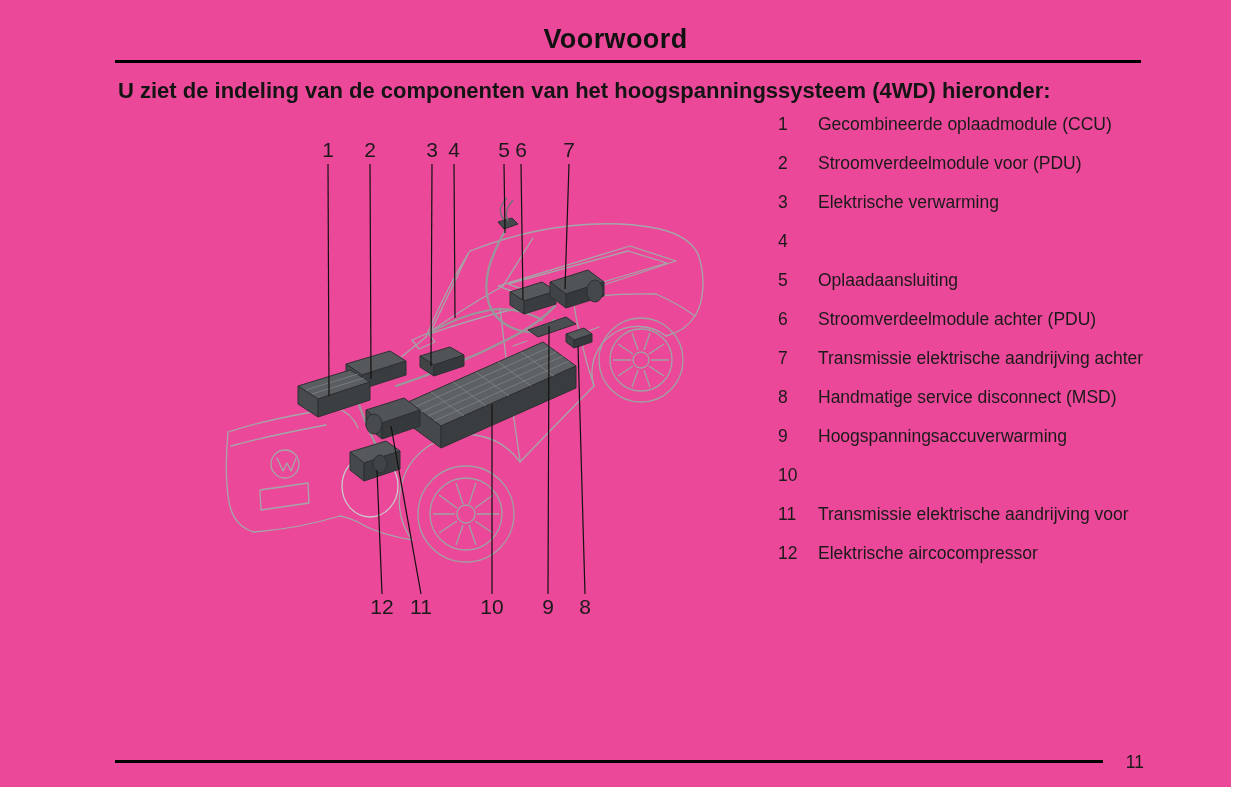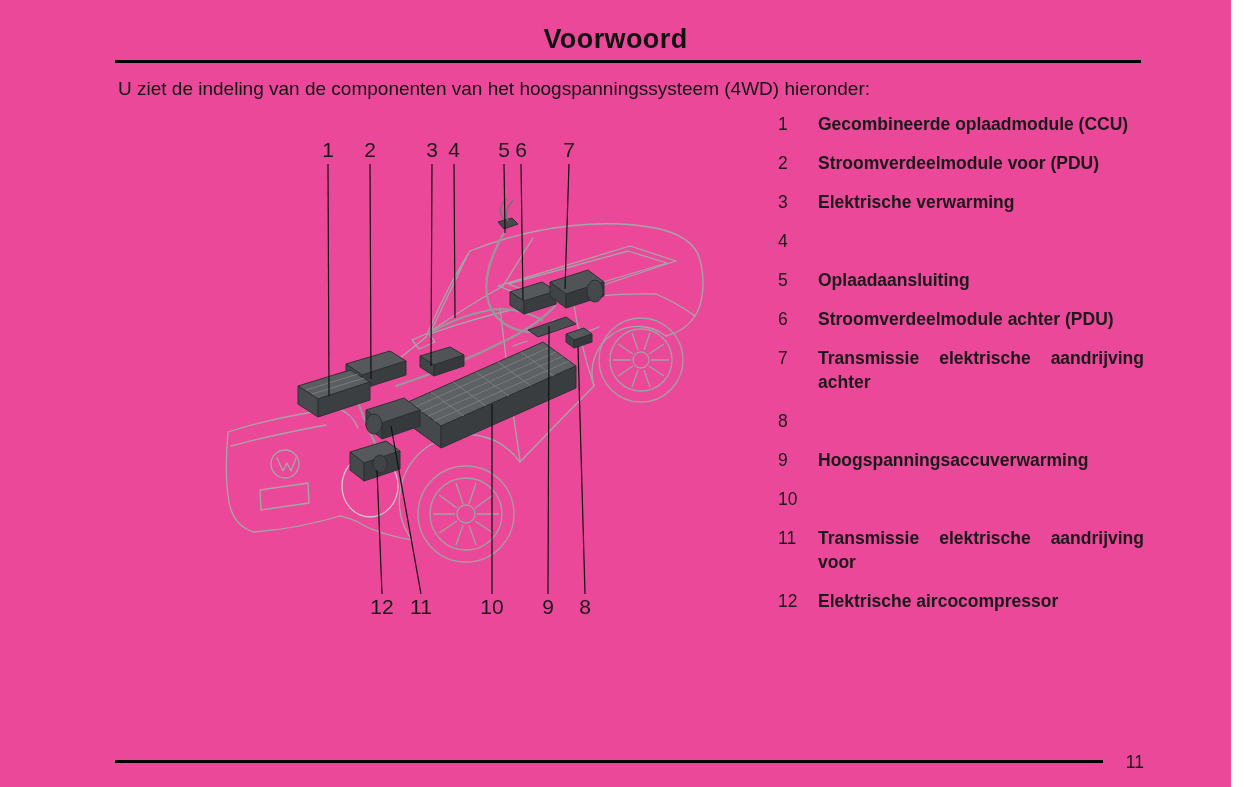--- a/index.html
+++ b/index.html
@@ -11,26 +11,26 @@
     font-family:"Liberation Sans", sans-serif;
     color:#1a1a1a;
     overflow:hidden;
   }
   .title {
     position:absolute; top:24px; left:0; width:100%;
     text-align:center; font-size:27px; font-weight:bold; letter-spacing:0.4px;
     color:#111;
   }
   .rule-top { position:absolute; left:115px; top:60px; width:1026px; height:3px; background:#000; }
-  .intro { position:absolute; left:118px; top:78px; font-size:19px; color:#141414; }
+  .intro { position:absolute; left:118px; top:78px; font-size:22px; color:#141414;font-weight:bold; }
   .diagram { position:absolute; left:198px; top:134px; width:520px; height:490px; }
   .legend { position:absolute; left:778px; top:112px; width:366px; }
   .legend-item { display:flex; margin-bottom:15px; font-size:17.5px; line-height:24px; }
   .legend-num { flex:0 0 40px; width:40px; }
-  .legend-label { flex:1; text-align:justify;font-weight:bold; }
+  .legend-label { flex:1; text-align:justify; }
   .rule-bottom { position:absolute; left:115px; top:760px; width:988px; height:3px; background:#000; }
   .page-num { position:absolute; left:1100px; top:750px; width:44px; text-align:right; font-size:17.5px; line-height:24px; }
   svg text { font-family:"Liberation Sans", sans-serif; fill:#1a1a1a; }
 </style>
 </head>
 <body>
 
 <div class="page">
 
   <div class="title">Voorwoord</div>
@@ -210,20 +210,21 @@
     <div class="legend-item">
       <span class="legend-num">6</span>
       <span class="legend-label">Stroomverdeelmodule achter (PDU)</span>
     </div>
     <div class="legend-item">
       <span class="legend-num">7</span>
       <span class="legend-label">Transmissie elektrische aandrijving achter</span>
     </div>
     <div class="legend-item">
       <span class="legend-num">8</span>
+      <span class="legend-label">Handmatige service disconnect (MSD)</span>
     </div>
     <div class="legend-item">
       <span class="legend-num">9</span>
       <span class="legend-label">Hoogspanningsaccuverwarming</span>
     </div>
     <div class="legend-item">
       <span class="legend-num">10</span>
     </div>
     <div class="legend-item">
       <span class="legend-num">11</span>

